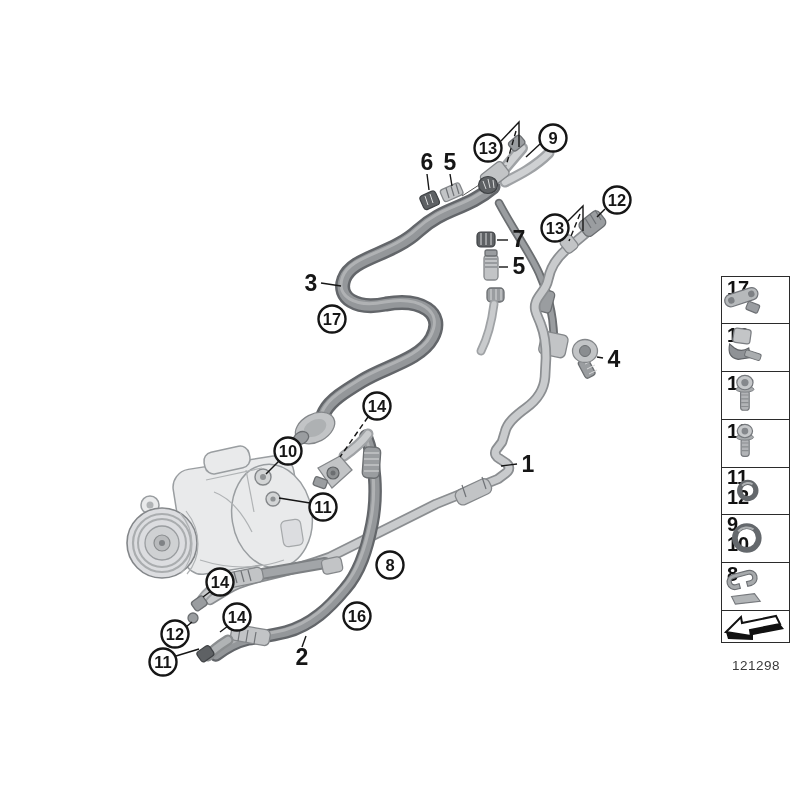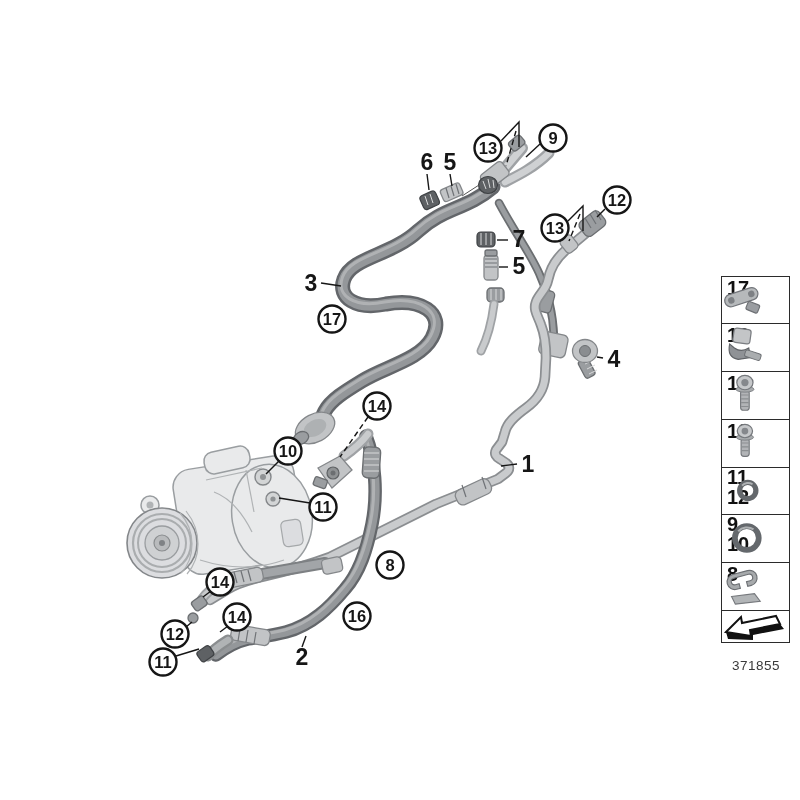--- a/index.html
+++ b/index.html
@@ -399,15 +399,15 @@
   </div>
 
   <div class="legend-box">
     <svg class="legend-icon" width="66" height="30" viewBox="0 0 66 30" style="right:0;top:1px">
       <polygon points="58,12 62,17 31,23 31,28 6,27 4,20 29,24 28,18" fill="#111"></polygon>
       <path d="M 4 20 L 19 5 L 20 11 L 54 4 L 58 12 L 28 18 L 29 24 Z" fill="#fff" stroke="#111" stroke-width="2" stroke-linejoin="miter"></path>
     </svg>
   </div>
 </div>
 
-<div class="footer-number">371855</div>
+<div class="footer-number">121298</div>
 
 </div>
 
 </body></html>

